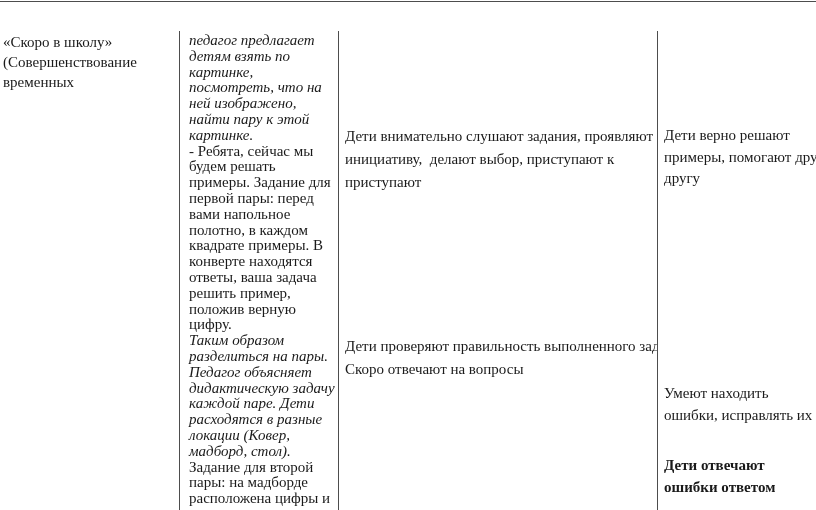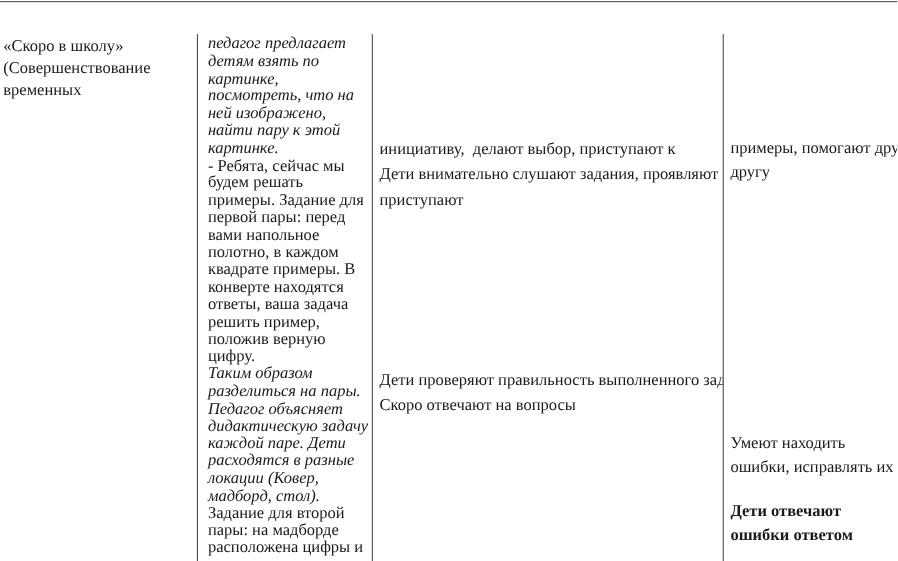--- a/index.html
+++ b/index.html
@@ -34,21 +34,21 @@
   .c3 { width: 319px; padding: 0 6px; font-size: 15px; }
   .c4 { flex: 1; padding: 0 2px 0 6px; font-size: 15px; }
   .para { margin: 0; }
   .italic { font-style: italic; }
   .block { position: absolute; left: 6px; right: 2px; }
   .c3 .block { line-height: 23px; }
   .c4 .block { line-height: 21.5px; }
   .line { white-space: pre; }
   .b-top-1 { top: 94px; }
   .b3-2 { top: 304px; }
-  .b4-2 { top: 362px; }
+  .b4-2 { top: 352px; }
   .b4-3 { top: 424px; font-weight: bold; }
 </style>
 </head>
 <body>
 
 <div class="page">
   <div class="table-fragment">
 
     <div class="cell cell-sep c1">
       <p class="para">«Скоро в школу» (Совершенствование временных</p>
@@ -57,32 +57,33 @@
     <div class="cell cell-sep c2">
       <p class="para italic">педагог предлагает детям взять по картинке, посмотреть, что на ней изображено, найти пару к этой картинке.</p>
       <p class="para">- Ребята, сейчас мы будем решать примеры. Задание для первой пары: перед вами напольное полотно, в каждом квадрате примеры. В конверте находятся ответы, ваша задача решить пример, положив верную цифру.</p>
       <p class="para italic">Таким образом разделиться на пары. Педагог объясняет дидактическую задачу каждой паре. Дети расходятся в разные локации (Ковер, мадборд, стол).</p>
       <p class="para">Задание для второй пары: на мадборде расположена цифры и примеры, ваша задача верно соотнести ответ и пример.</p>
       <p class="para">Задание для третьей пары: на столе лежат цветы, в центре которых</p>
     </div>
 
     <div class="cell cell-sep c3">
       <div class="block b-top-1">
+        <div class="line">Дети внимательно слушают задания, проявляют</div>
         <div class="line">инициативу,  делают выбор, приступают к</div>
-        <div class="line">Дети внимательно слушают задания, проявляют</div>
         <div class="line">приступают</div>
       </div>
       <div class="block b3-2">
         <div class="line">Дети проверяют правильность выполненного задания</div>
         <div class="line">Скоро отвечают на вопросы</div>
       </div>
     </div>
 
     <div class="cell c4">
       <div class="block b-top-1">
+        <div class="line">Дети верно решают</div>
         <div class="line">примеры, помогают друг</div>
         <div class="line">другу</div>
       </div>
       <div class="block b4-2">
         <div class="line">Умеют находить</div>
         <div class="line">ошибки, исправлять их</div>
       </div>
       <div class="block b4-3">
         <div class="line">Дети отвечают</div>
         <div class="line">ошибки ответом</div>

